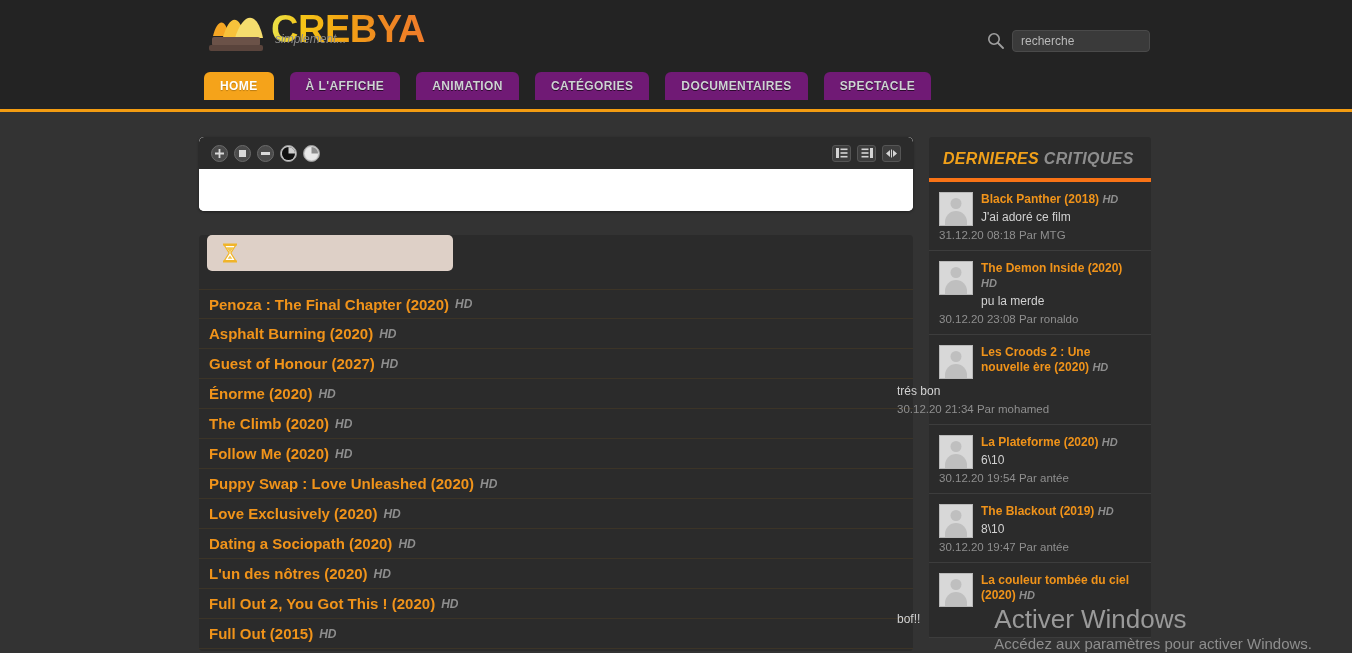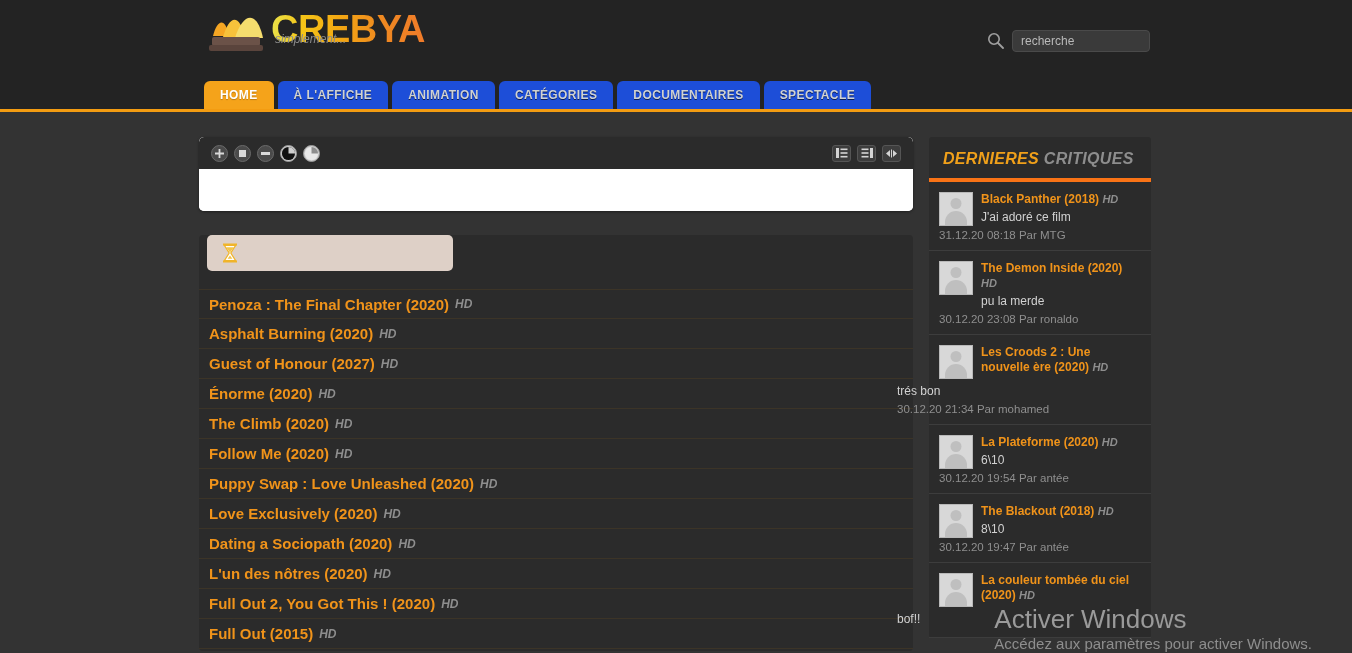--- a/index.html
+++ b/index.html
@@ -44,27 +44,27 @@
     width: 138px; height: 22px;
     background: #3a3a3a; border: 1px solid #4a4a4a; border-radius: 4px;
     color: #cfcfcf; font-size: 12px; padding: 0 8px;
     font-family: "Liberation Sans", sans-serif;
     outline: none;
   }
   .search-input::placeholder { color: #b9b9b9; }
 
   
   .nav {
-    position: absolute; left: 204px; bottom: 0;
-    display: flex; align-items: flex-end; gap: 4px;
+    position: absolute; left: 204px; bottom: 9px;
+    display: flex; align-items: flex-end; gap: 16px;
   }
   .nav-tab {
     height: 28px; line-height: 28px;
     padding: 0 16px;
-    background: #1d4ed8;
+    background: #701a75;
     border-radius: 6px 6px 0 0;
     color: #cfd2d4; font-size: 12px; font-weight: bold;
     letter-spacing: .4px;
     cursor: pointer;
     white-space: nowrap;
     text-shadow: 0 1px 0 rgba(0,0,0,.6);
   }
   .nav-tab.active {
     background: #f5a31a; color: #ffffff;
     text-shadow: 0 1px 1px rgba(0,0,0,.25);
@@ -438,21 +438,21 @@
             </div>
           </div>
           <div class="review-meta">30.12.20 19:54 Par antée</div>
         </div>
 
         <div class="review">
           <div class="review-top">
             <div class="avatar"></div>
             <div class="review-body">
               <div class="review-title">
-                <span>The Blackout (2018)</span>
+                <span>The Blackout (2019)</span>
                 <span class="q">HD</span>
               </div>
               <div class="review-text">8\10</div>
             </div>
           </div>
           <div class="review-meta">30.12.20 19:47 Par antée</div>
         </div>
 
         <div class="review wide">
           <div class="review-top">

